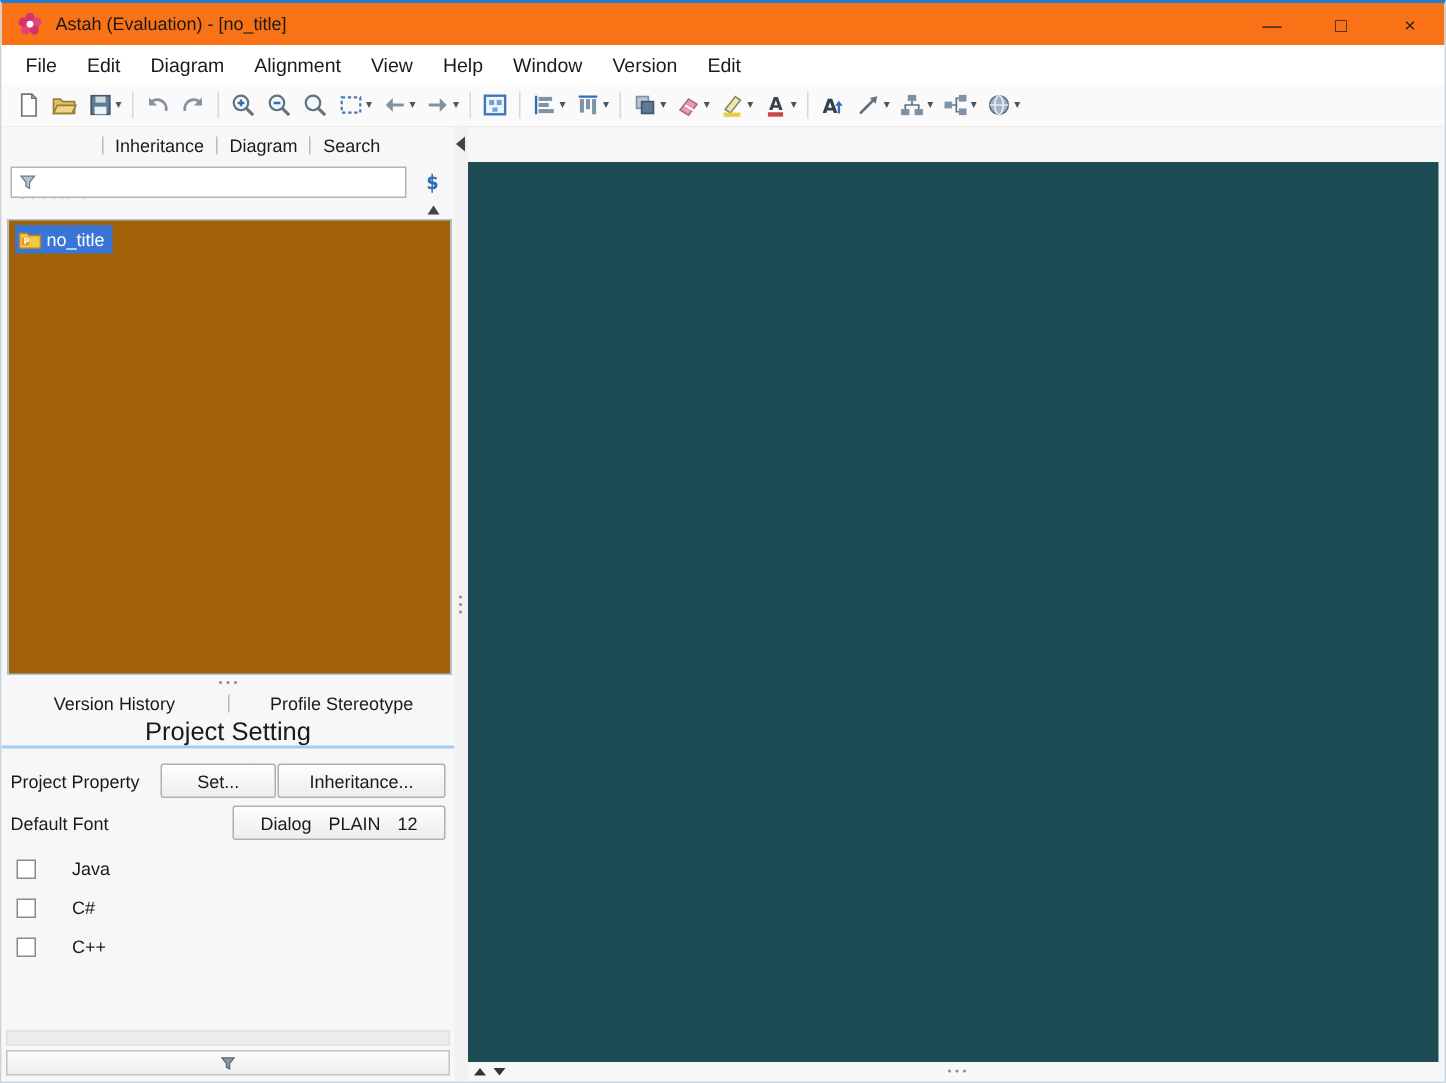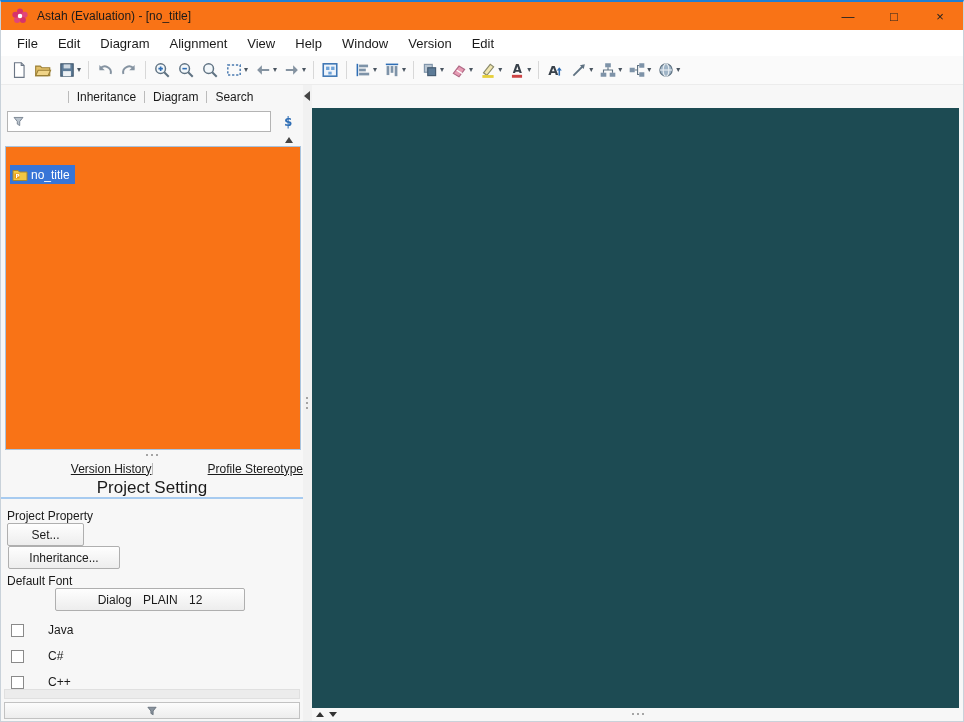--- a/index.html
+++ b/index.html
@@ -42,35 +42,35 @@
   .ptab-sep { width: 1px; height: 12px; background: #bbb; margin: auto 2px; }
   
   .filter-row { display: flex; align-items: center; padding: 3px 4px 2px 6px; gap: 6px; flex: none; }
   .filter-box { flex: 1; height: 21px; background: #fff; border: 1px solid #b4b4b4; display: flex; align-items: center; padding: 0 4px; gap: 4px; }
   .filter-box input { border: none; outline: none; flex: 1; font-size: 12px; font-family: inherit; background: transparent; min-width: 0; }
   .sort-btn { width: 22px; height: 21px; display: flex; align-items: center; justify-content: center; flex: none; }
   
   .collapse-strip { height: 12px; position: relative; flex: none; }
   .tree-collapse-arrow { position: absolute; right: 10px; top: 3px; width: 0; height: 0; border-left: 4px solid transparent; border-right: 4px solid transparent; border-bottom: 6px solid #444; }
   
-  .tree { height: 304px; margin: 0 2px 0 4px; background: #f97316; border: 1px solid #a9c3dd; overflow: hidden; padding-top: 18px; flex: none; }
+  .tree { height: 304px; margin: 0 2px 0 4px; background: #a16207; border: 1px solid #a9c3dd; overflow: hidden; padding-top: 3px; flex: none; }
   .tree-item { display: inline-flex; align-items: center; height: 19px; margin-left: 4px; font-size: 12px; gap: 3px; padding: 0 5px 0 2px; cursor: default; }
   .tree-item.selected { background: #3875d7; color: #fff; }
   
   .dots-handle { height: 9px; display: flex; align-items: center; justify-content: center; gap: 3px; flex: none; }
   .dot { width: 2px; height: 2px; background: #8a8a8a; border-radius: 50%; }
   
   .btabs-row1 { height: 19px; display: flex; align-items: center; font-size: 12px; flex: none; }
-  .btabs-row1 .btab { flex: 1; text-align: right; cursor: default; text-decoration: underline; }
+  .btabs-row1 .btab { flex: 1; text-align: center; cursor: default; }
   .btab-sep { width: 1px; height: 12px; background: #bbb; flex: none; }
   .btabs-row2 { height: 19px; display: flex; align-items: center; justify-content: center; font-size: 17px; flex: none; }
   .blue-line { height: 2px; background: #a7cbf0; flex: none; }
   
   .settings { padding: 10px 6px 0 6px; font-size: 12px; flex: none; }
-  .setting-row { display: flex; margin-bottom: 5px; flex-direction: column; }
+  .setting-row { display: flex; align-items: center; margin-bottom: 5px; }
   .setting-label { width: 100px; flex: none; }
   .btn { appearance: none; border: 1px solid #afafaf; background: linear-gradient(#fefefe, #ededed); font-size: 12px; font-family: inherit; height: 23px; display: flex; align-items: center; justify-content: center; border-radius: 2px; color: #1a1a1a; cursor: default; }
   .btn-set { width: 77px; }
   .btn-sync { width: 112px; margin-left: 1px; }
   .btn-font { width: 190px; word-spacing: 8px; margin-left: 48px; }
   .check-row { display: flex; align-items: center; gap: 24px; margin: 12px 0 0 4px; }
   .checkbox { width: 13px; height: 13px; border: 1px solid #8a8a8a; background: #fff; flex: none; }
   .left-spacer { flex: 1; }
   .hscroll { height: 10px; margin: 0 3px; background: #ececec; border: 1px solid #e0e0e0; flex: none; }
   .filter-toggle { height: 17px; margin: 3px 3px 4px 3px; border: 1px solid #c2c2c2; background: linear-gradient(#fcfcfc, #ededed); display: flex; align-items: center; justify-content: center; flex: none; cursor: default; }

